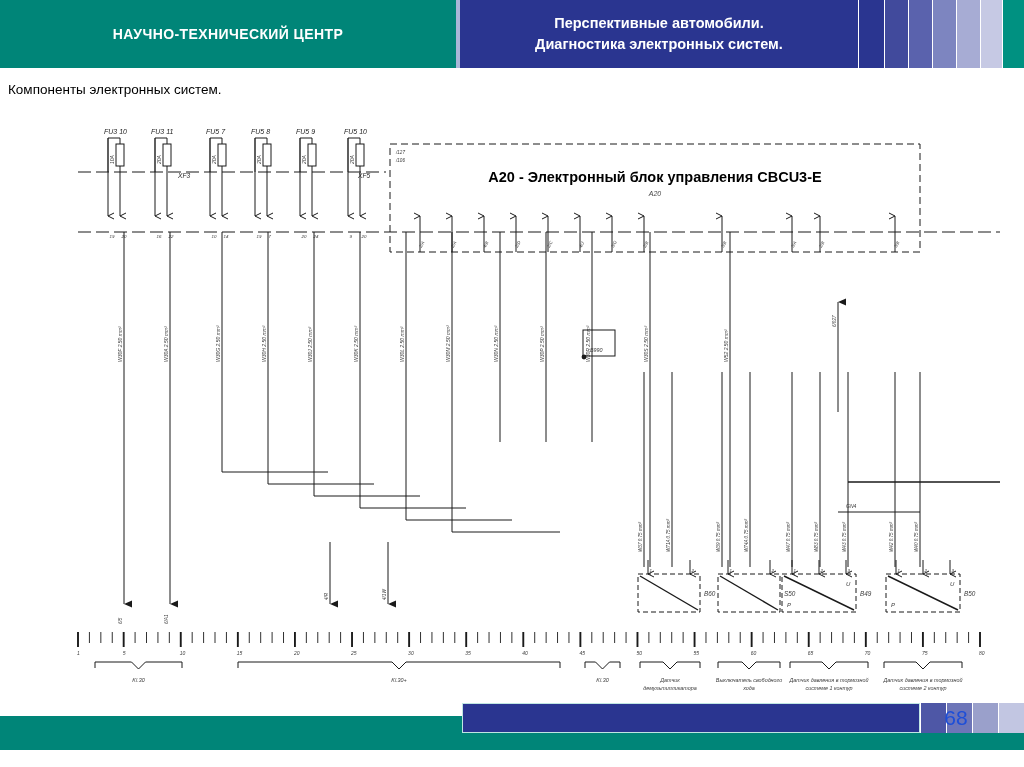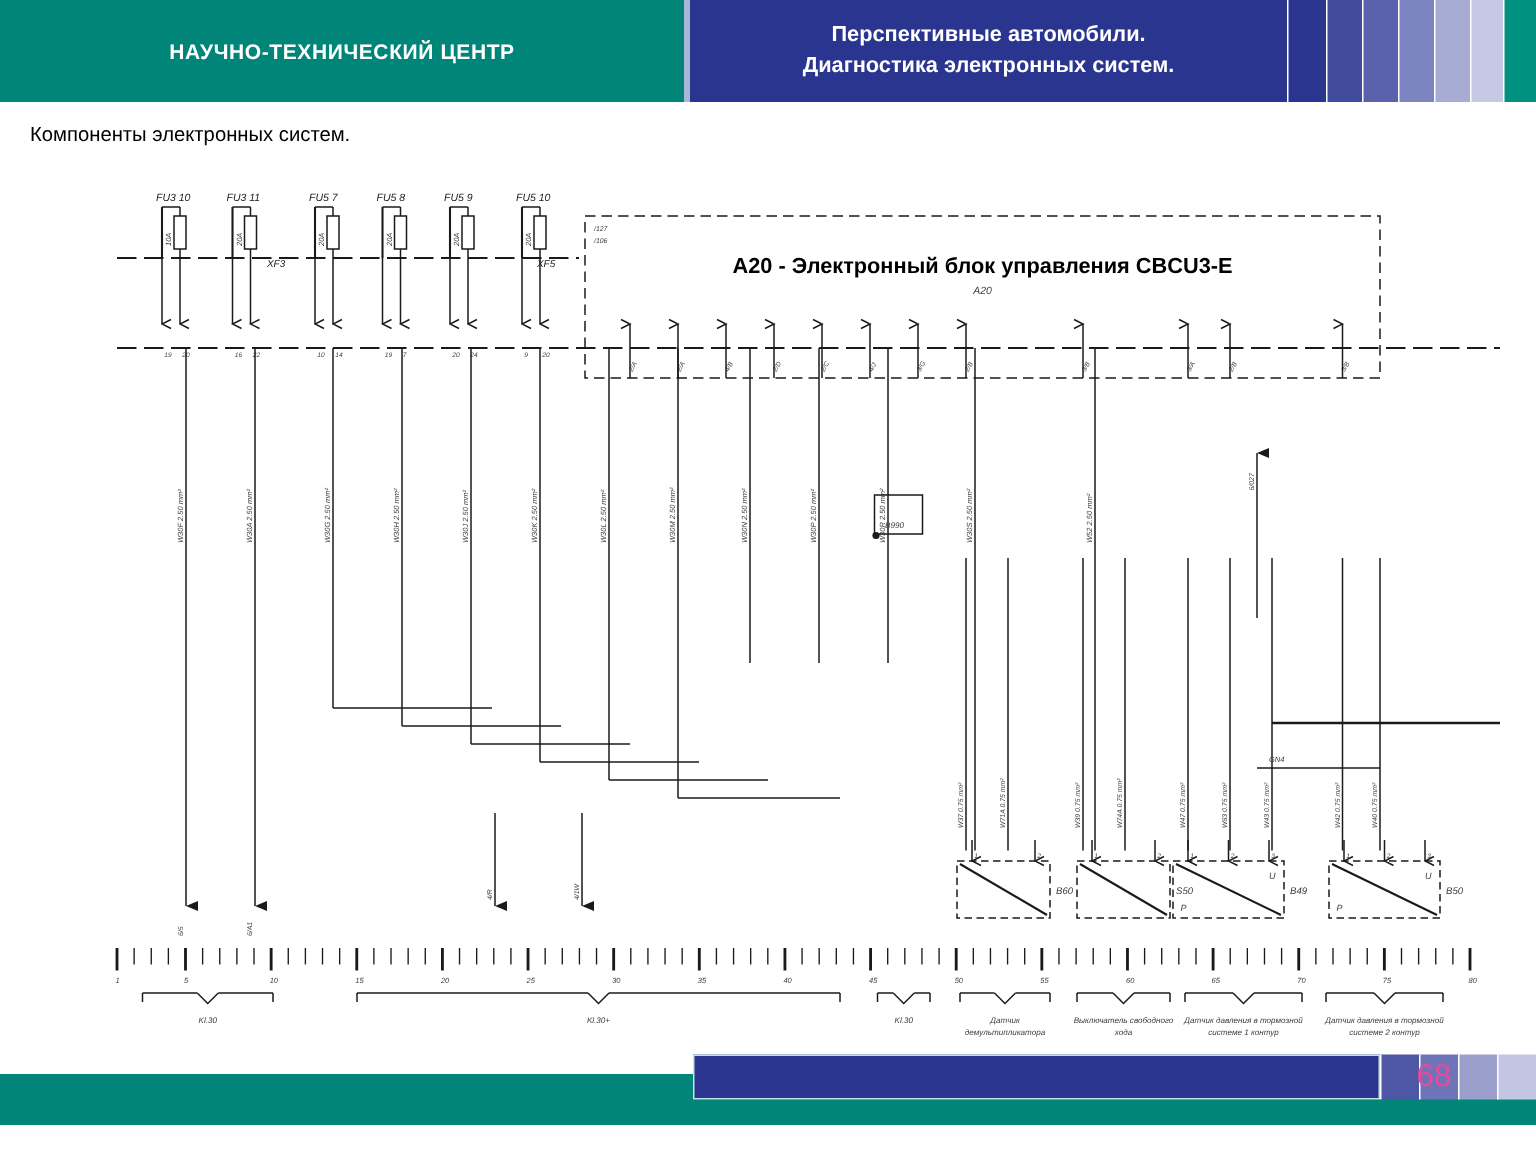--- a/index.html
+++ b/index.html
@@ -21,36 +21,36 @@
   .hdr-sub{
     position:absolute;left:460px;top:0;width:398px;height:68px;
     display:flex;flex-direction:column;align-items:center;justify-content:center;
     color:#ffffff;font-size:14.5px;font-weight:bold;line-height:1.45;text-align:center;
   }
   .hdr-bars{position:absolute;left:858px;top:0;width:166px;height:68px;display:flex;}
   .hdr-bars i{display:block;height:68px;border-left:1px solid #ffffff;}
   
   #subtitle{
     position:absolute;left:8px;top:80px;width:520px;
-    font-size:13.5px;color:#000;line-height:1.45;margin-left:12px;
+    font-size:13.5px;color:#000;line-height:1.45;
   }
   
   #diagram{position:absolute;left:0;top:112px;width:888px;height:588px;}
   #diagram svg{display:block;}
   
   #footer{position:absolute;left:0;top:700px;width:1024px;height:67px;}
   .ft-teal{position:absolute;left:0;top:16px;width:1024px;height:34px;background:#008578;}
   .ft-navy{position:absolute;left:462px;top:3px;width:458px;height:30px;background:#2a3590;
            border:1px solid #bfe6e2;box-sizing:border-box;}
   .ft-bars{position:absolute;left:920px;top:3px;width:104px;height:30px;display:flex;}
   .ft-bars i{display:block;height:30px;border-left:1px solid #ffffff;}
   .pagenum{
     position:absolute;left:930px;top:3px;width:52px;height:30px;
     display:flex;align-items:center;justify-content:center;
-    font-size:21px;color:#ec4899;font-weight:normal;z-index:5;
+    font-size:21px;color:#1d4ed8;font-weight:normal;z-index:5;
   }
 </style>
 </head>
 <body>
 
 <div id="header">
   <div class="hdr-teal"></div>
   <div class="hdr-sep"></div>
   <div class="hdr-navy"></div>
   <div class="hdr-title">НАУЧНО-ТЕХНИЧЕСКИЙ ЦЕНТР</div>

